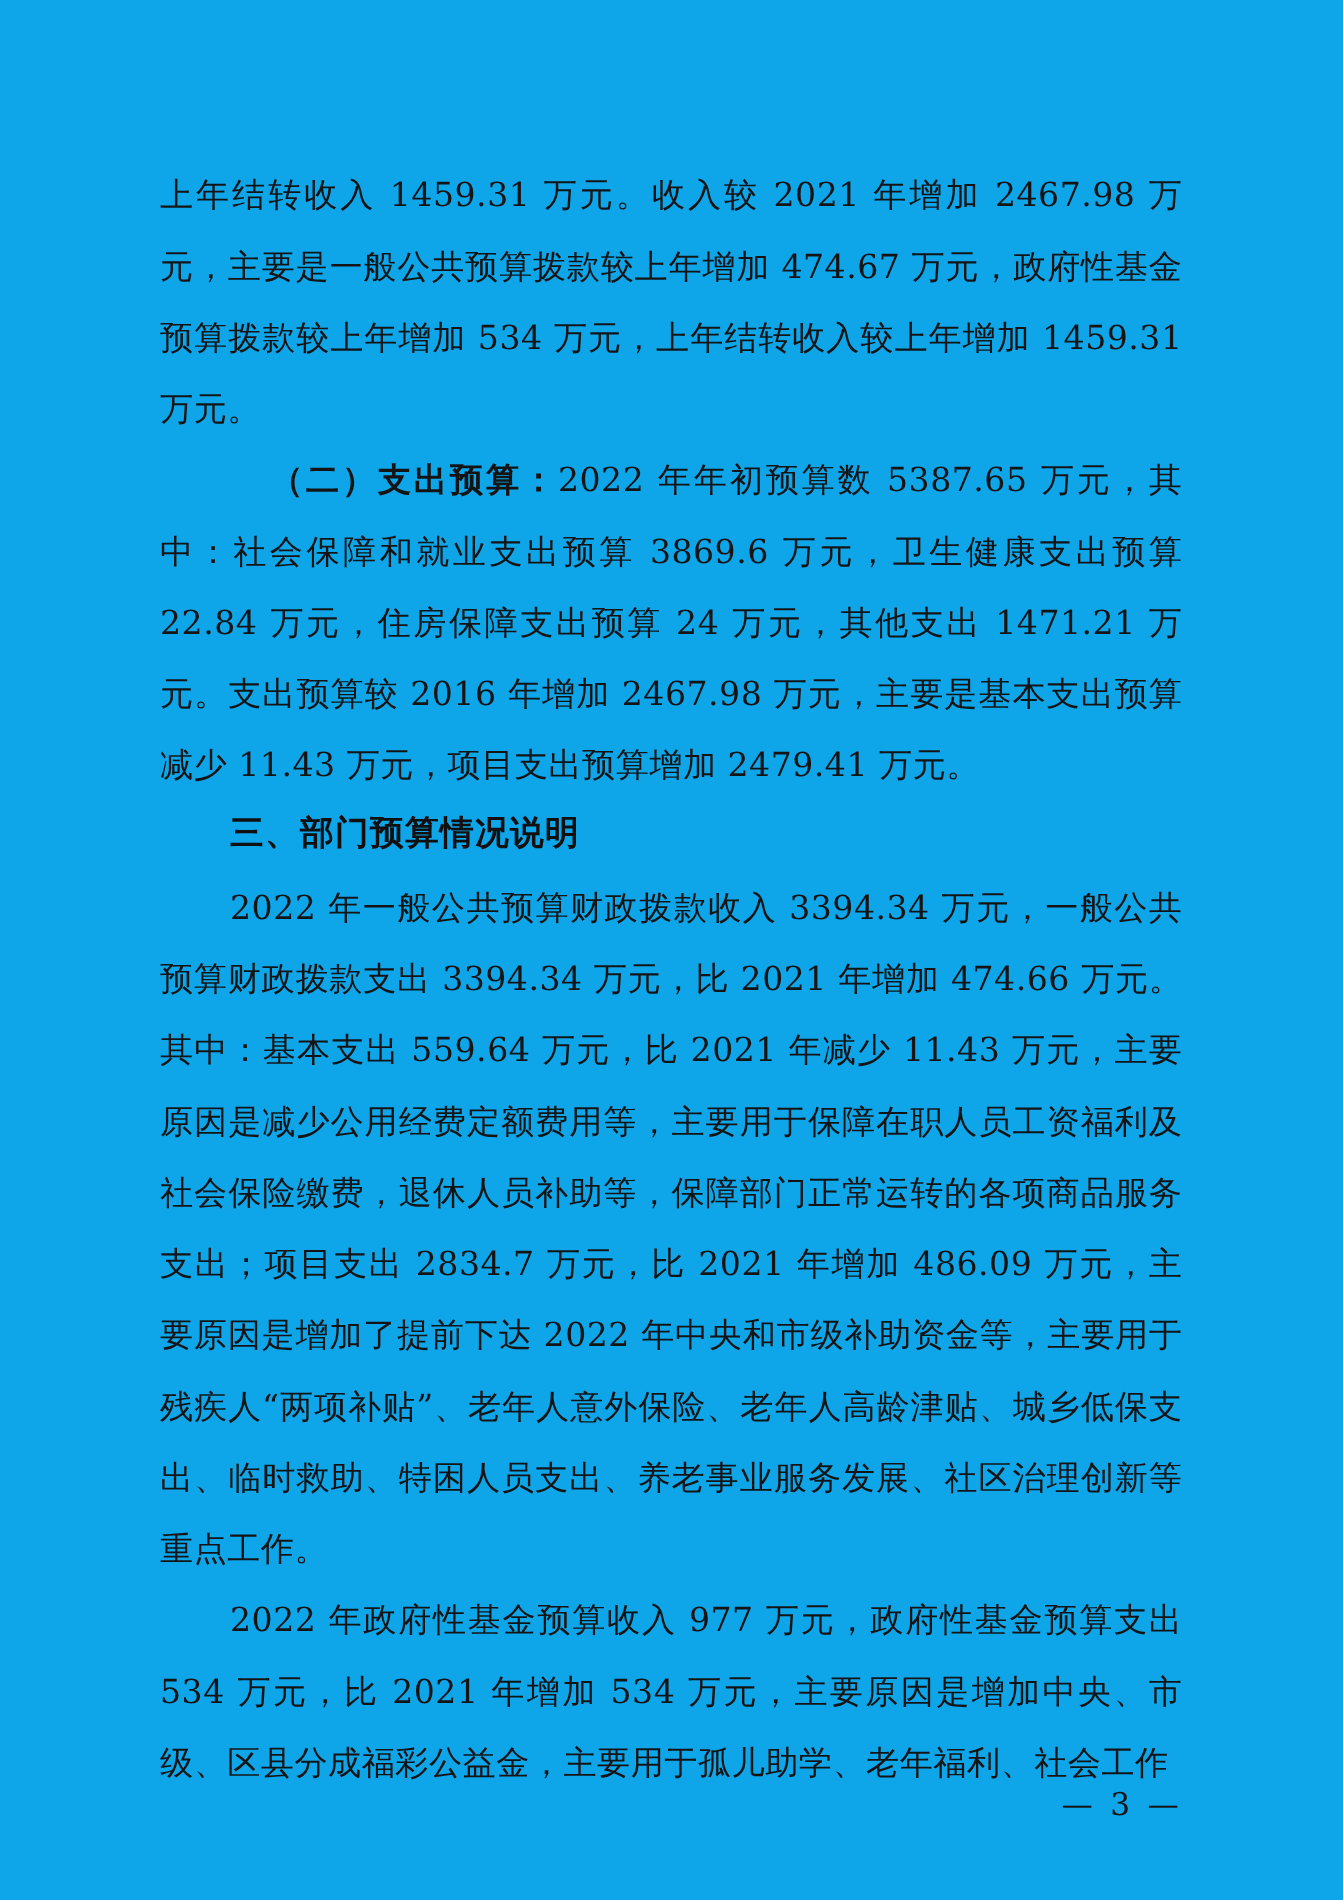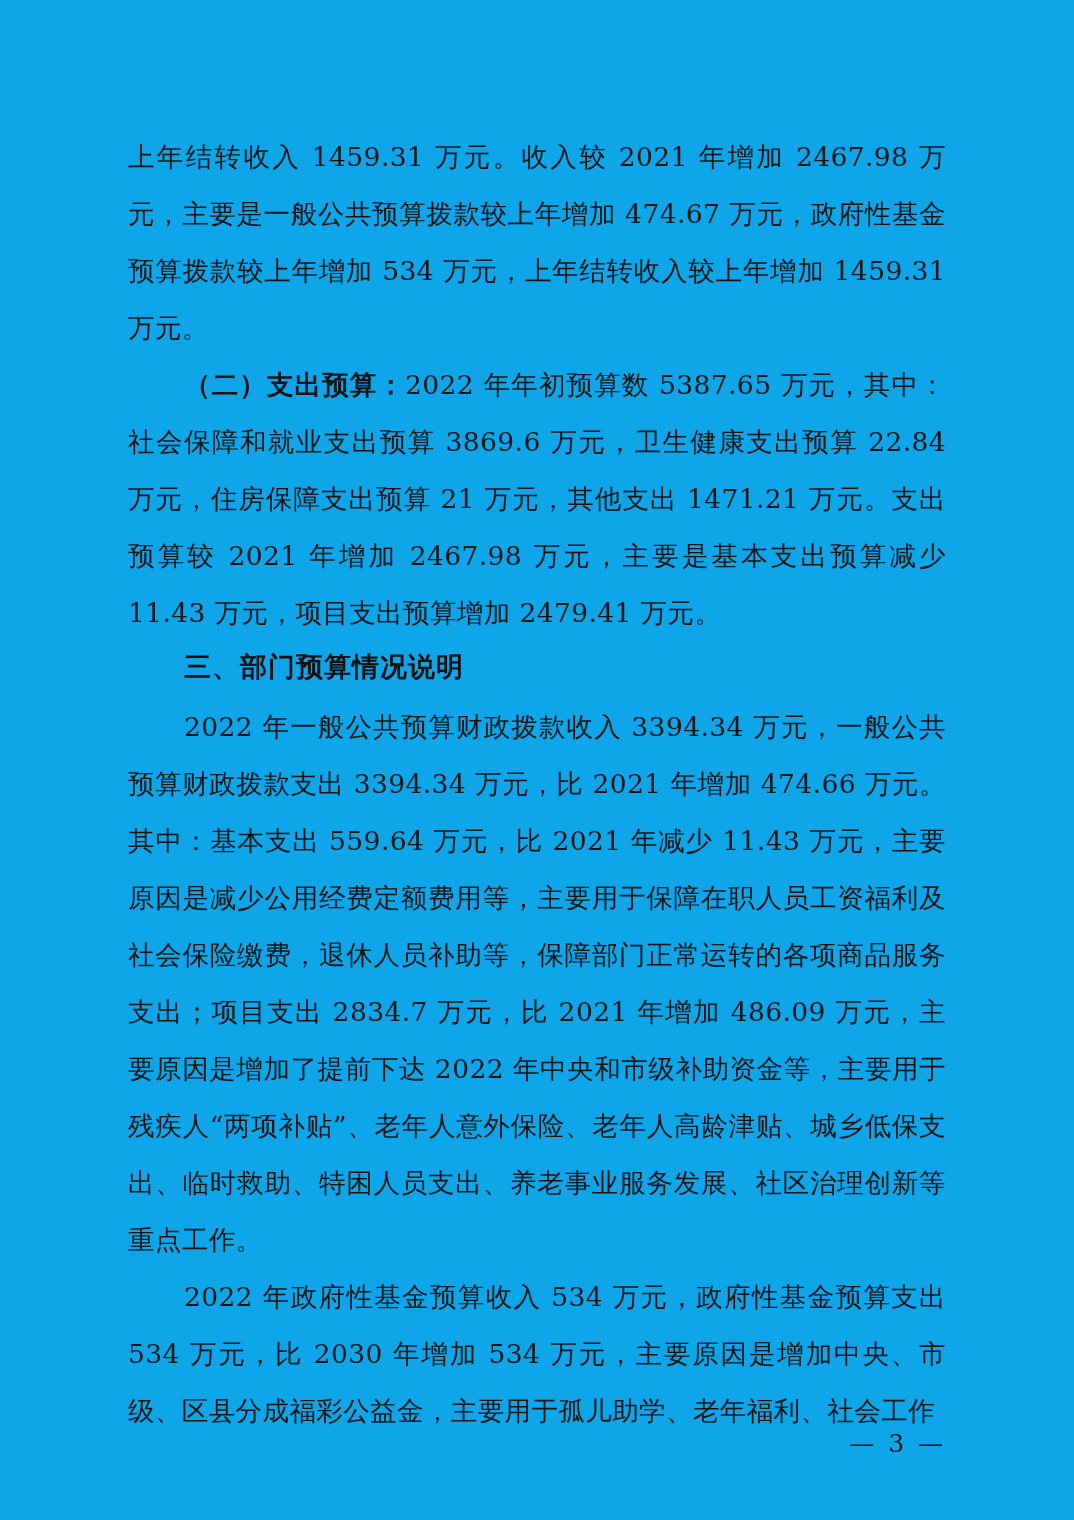--- a/index.html
+++ b/index.html
@@ -40,43 +40,44 @@
     line-height: 57px;
     font-weight: bold;
     text-indent: 56px;
     margin: 0;
     font-family: Liberation Mono, monospace;
     letter-spacing: 1px;
     color: #101010;
   }
   .bold-lead {
     font-weight: bold;
+    margin-left: 32px;
   }
   .page-number {
     position: absolute;
     right: 128px;
     bottom: 62px;
     font-size: 25px;
     font-family: "DejaVu Serif", "Liberation Serif", serif;
     color: #141414;
     letter-spacing: 3px;
   }
 </style>
 </head>
 <body>
 
 <div class="page">
   <div class="content">
 
     <p class="para">上年结转收入 1459.31 万元。收入较 2021 年增加 2467.98 万元，主要是一般公共预算拨款较上年增加 474.67 万元，政府性基金预算拨款较上年增加 534 万元，上年结转收入较上年增加 1459.31 万元。</p>
 
-    <p class="para indent"><span class="bold-lead">（二）支出预算：</span><span>2022 年年初预算数 5387.65 万元，其中：社会保障和就业支出预算 3869.6 万元，卫生健康支出预算 22.84 万元，住房保障支出预算 21 万元，其他支出 1471.21 万元。支出预算较 2021 年增加 2467.98 万元，主要是基本支出预算减少 11.43 万元，项目支出预算增加 2479.41 万元。</span></p>
+    <p class="para indent"><span class="bold-lead">（二）支出预算：</span><span>2022 年年初预算数 5387.65 万元，其中：社会保障和就业支出预算 3869.6 万元，卫生健康支出预算 22.84 万元，住房保障支出预算 24 万元，其他支出 1471.21 万元。支出预算较 2016 年增加 2467.98 万元，主要是基本支出预算减少 11.43 万元，项目支出预算增加 2479.41 万元。</span></p>
 
     <p class="heading">三、部门预算情况说明</p>
 
     <p class="para indent">2022 年一般公共预算财政拨款收入 3394.34 万元，一般公共预算财政拨款支出 3394.34 万元，比 2021 年增加 474.66 万元。其中：基本支出 559.64 万元，比 2021 年减少 11.43 万元，主要原因是减少公用经费定额费用等，主要用于保障在职人员工资福利及社会保险缴费，退休人员补助等，保障部门正常运转的各项商品服务支出；项目支出 2834.7 万元，比 2021 年增加 486.09 万元，主要原因是增加了提前下达 2022 年中央和市级补助资金等，主要用于残疾人“两项补贴”、老年人意外保险、老年人高龄津贴、城乡低保支出、临时救助、特困人员支出、养老事业服务发展、社区治理创新等重点工作。</p>
 
-    <p class="para indent">2022 年政府性基金预算收入 534 万元，政府性基金预算支出 534 万元，比 2030 年增加 534 万元，主要原因是增加中央、市级、区县分成福彩公益金，主要用于孤儿助学、老年福利、社会工作</p>
+    <p class="para indent">2022 年政府性基金预算收入 977 万元，政府性基金预算支出 534 万元，比 2021 年增加 534 万元，主要原因是增加中央、市级、区县分成福彩公益金，主要用于孤儿助学、老年福利、社会工作</p>
 
   </div>
 
   <div class="page-number">— 3 —</div>
 </div>
 
 </body></html>

